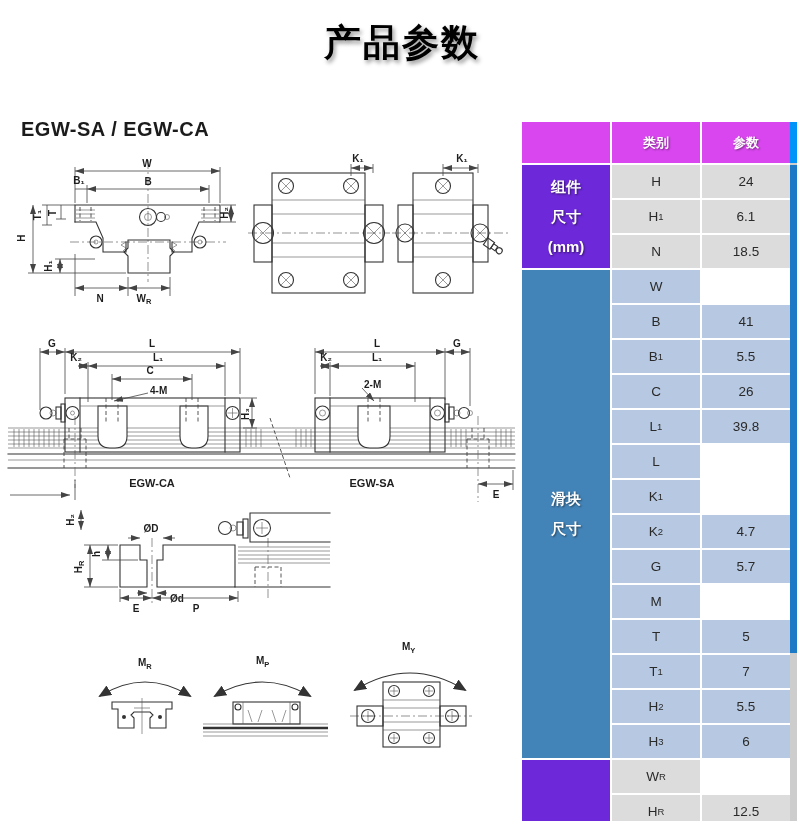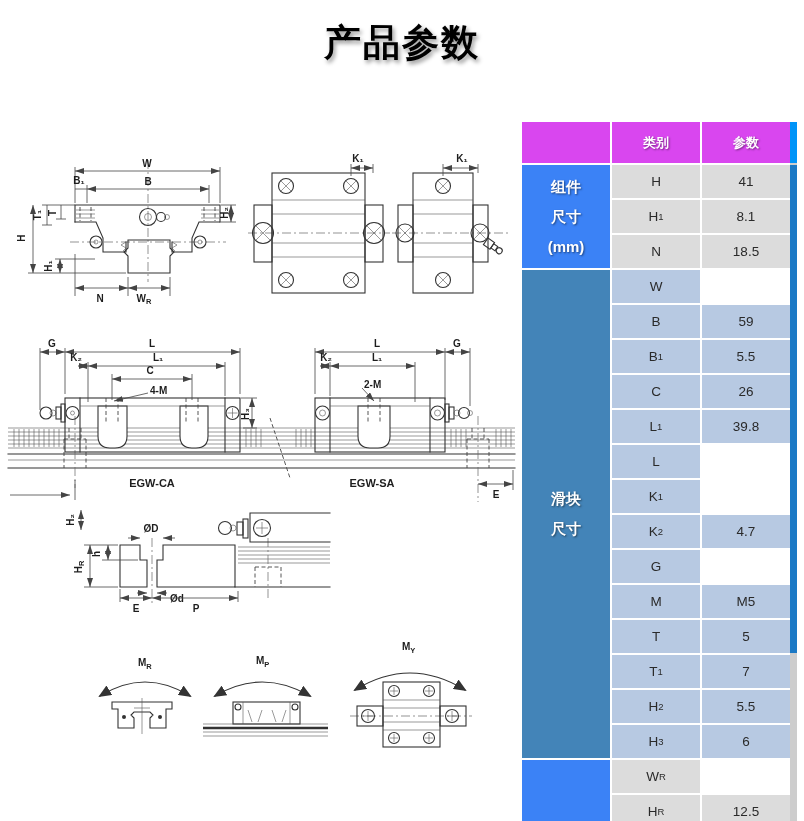--- a/index.html
+++ b/index.html
@@ -18,21 +18,21 @@
           gap:2px;background:#fff;}
   .cell{display:flex;align-items:center;justify-content:center;
         font-size:13.5px;color:#2a2a2a;}
   .hd{background:#d946ef;color:#fff;font-weight:bold;font-size:13px;
       text-shadow:1px 1px 2px rgba(0,0,0,.45);}
   .gray{background:#dcdcdc}
   .blue{background:#b7c9e2}
   .glab{color:#fff;font-weight:bold;font-size:15px;line-height:30px;
         text-shadow:1px 1px 2px rgba(0,0,0,.5);
         display:flex;flex-direction:column;align-items:center;justify-content:center;}
-  .g-gray{background:#3b82f6}
+  .g-gray{background:#6d28d9}
   .g-blue{background:#4384b8}
   .cell sub{font-size:9.5px;line-height:0;}
 
   
   .sb-track{position:absolute;left:790px;top:163px;width:7px;height:658px;background:#cdcdcd;}
   .sb-thumb{position:absolute;left:0;top:2px;width:7px;height:488px;background:#1b79c5;}
   .sb-headpatch{position:absolute;left:790px;top:122px;width:7px;height:41px;background:#0094f8;}
 
   
   .obj{stroke:#333;stroke-width:1.1;fill:none;stroke-linecap:square}
@@ -44,20 +44,21 @@
   .dl{font:bold 10px "Liberation Sans",sans-serif;fill:#1d1d1d}
   .ds{font-size:7.5px}
   .cap{font:bold 11px "Liberation Sans",sans-serif;fill:#1d1d1d;text-anchor:middle}
 </style>
 </head>
 <body>
 
 <div class="page">
 
   <div class="title">产品参数</div>
+  <div class="dheading">EGW-SA / EGW-CA</div>
 
   <svg class="drawing" width="520" height="711" viewBox="0 0 520 711">
     <defs>
       <marker id="da" markerUnits="userSpaceOnUse" markerWidth="9" markerHeight="6" refX="9" refY="3" orient="auto-start-reverse">
         <path d="M0,0 L9,3 L0,6 Z" fill="#444"></path>
       </marker>
       <marker id="mo" markerUnits="userSpaceOnUse" markerWidth="13" markerHeight="11" refX="11" refY="5.5" orient="auto-start-reverse">
         <path d="M0,0 L13,5.5 L0,11 Z" fill="#333"></path>
       </marker>
       <pattern id="hatch" width="6" height="6" patternUnits="userSpaceOnUse" patternTransform="rotate(45)">
@@ -357,41 +358,41 @@
     <div class="cell glab g-blue" style="grid-row:5 / span 14;grid-column:1">
       <span>滑块</span>
       <span>尺寸</span>
     </div>
     <div class="cell glab g-gray" style="grid-row:19 / span 2;grid-column:1"></div>
 
     <div class="cell gray" style="grid-row:2;grid-column:2">
         <span>H</span>
         <sub></sub>
       </div>
-    <div class="cell gray" style="grid-row:2;grid-column:3">41</div>
+    <div class="cell gray" style="grid-row:2;grid-column:3">24</div>
     <div class="cell gray" style="grid-row:3;grid-column:2">
         <span>H</span>
         <sub>1</sub>
       </div>
-    <div class="cell gray" style="grid-row:3;grid-column:3">8.1</div>
+    <div class="cell gray" style="grid-row:3;grid-column:3">6.1</div>
     <div class="cell gray" style="grid-row:4;grid-column:2">
         <span>N</span>
         <sub></sub>
       </div>
     <div class="cell gray" style="grid-row:4;grid-column:3">18.5</div>
 
     <div class="cell blue" style="grid-row:5;grid-column:2">
         <span>W</span>
         <sub></sub>
       </div>
     <div class="cell blue" style="grid-row:6;grid-column:2">
         <span>B</span>
         <sub></sub>
       </div>
-    <div class="cell blue" style="grid-row:6;grid-column:3">59</div>
+    <div class="cell blue" style="grid-row:6;grid-column:3">41</div>
     <div class="cell blue" style="grid-row:7;grid-column:2">
         <span>B</span>
         <sub>1</sub>
       </div>
     <div class="cell blue" style="grid-row:7;grid-column:3">5.5</div>
     <div class="cell blue" style="grid-row:8;grid-column:2">
         <span>C</span>
         <sub></sub>
       </div>
     <div class="cell blue" style="grid-row:8;grid-column:3">26</div>
@@ -410,25 +411,25 @@
       </div>
     <div class="cell blue" style="grid-row:12;grid-column:2">
         <span>K</span>
         <sub>2</sub>
       </div>
     <div class="cell blue" style="grid-row:12;grid-column:3">4.7</div>
     <div class="cell blue" style="grid-row:13;grid-column:2">
         <span>G</span>
         <sub></sub>
       </div>
+    <div class="cell blue" style="grid-row:13;grid-column:3">5.7</div>
     <div class="cell blue" style="grid-row:14;grid-column:2">
         <span>M</span>
         <sub></sub>
       </div>
-    <div class="cell blue" style="grid-row:14;grid-column:3">M5</div>
     <div class="cell blue" style="grid-row:15;grid-column:2">
         <span>T</span>
         <sub></sub>
       </div>
     <div class="cell blue" style="grid-row:15;grid-column:3">5</div>
     <div class="cell blue" style="grid-row:16;grid-column:2">
         <span>T</span>
         <sub>1</sub>
       </div>
     <div class="cell blue" style="grid-row:16;grid-column:3">7</div>

